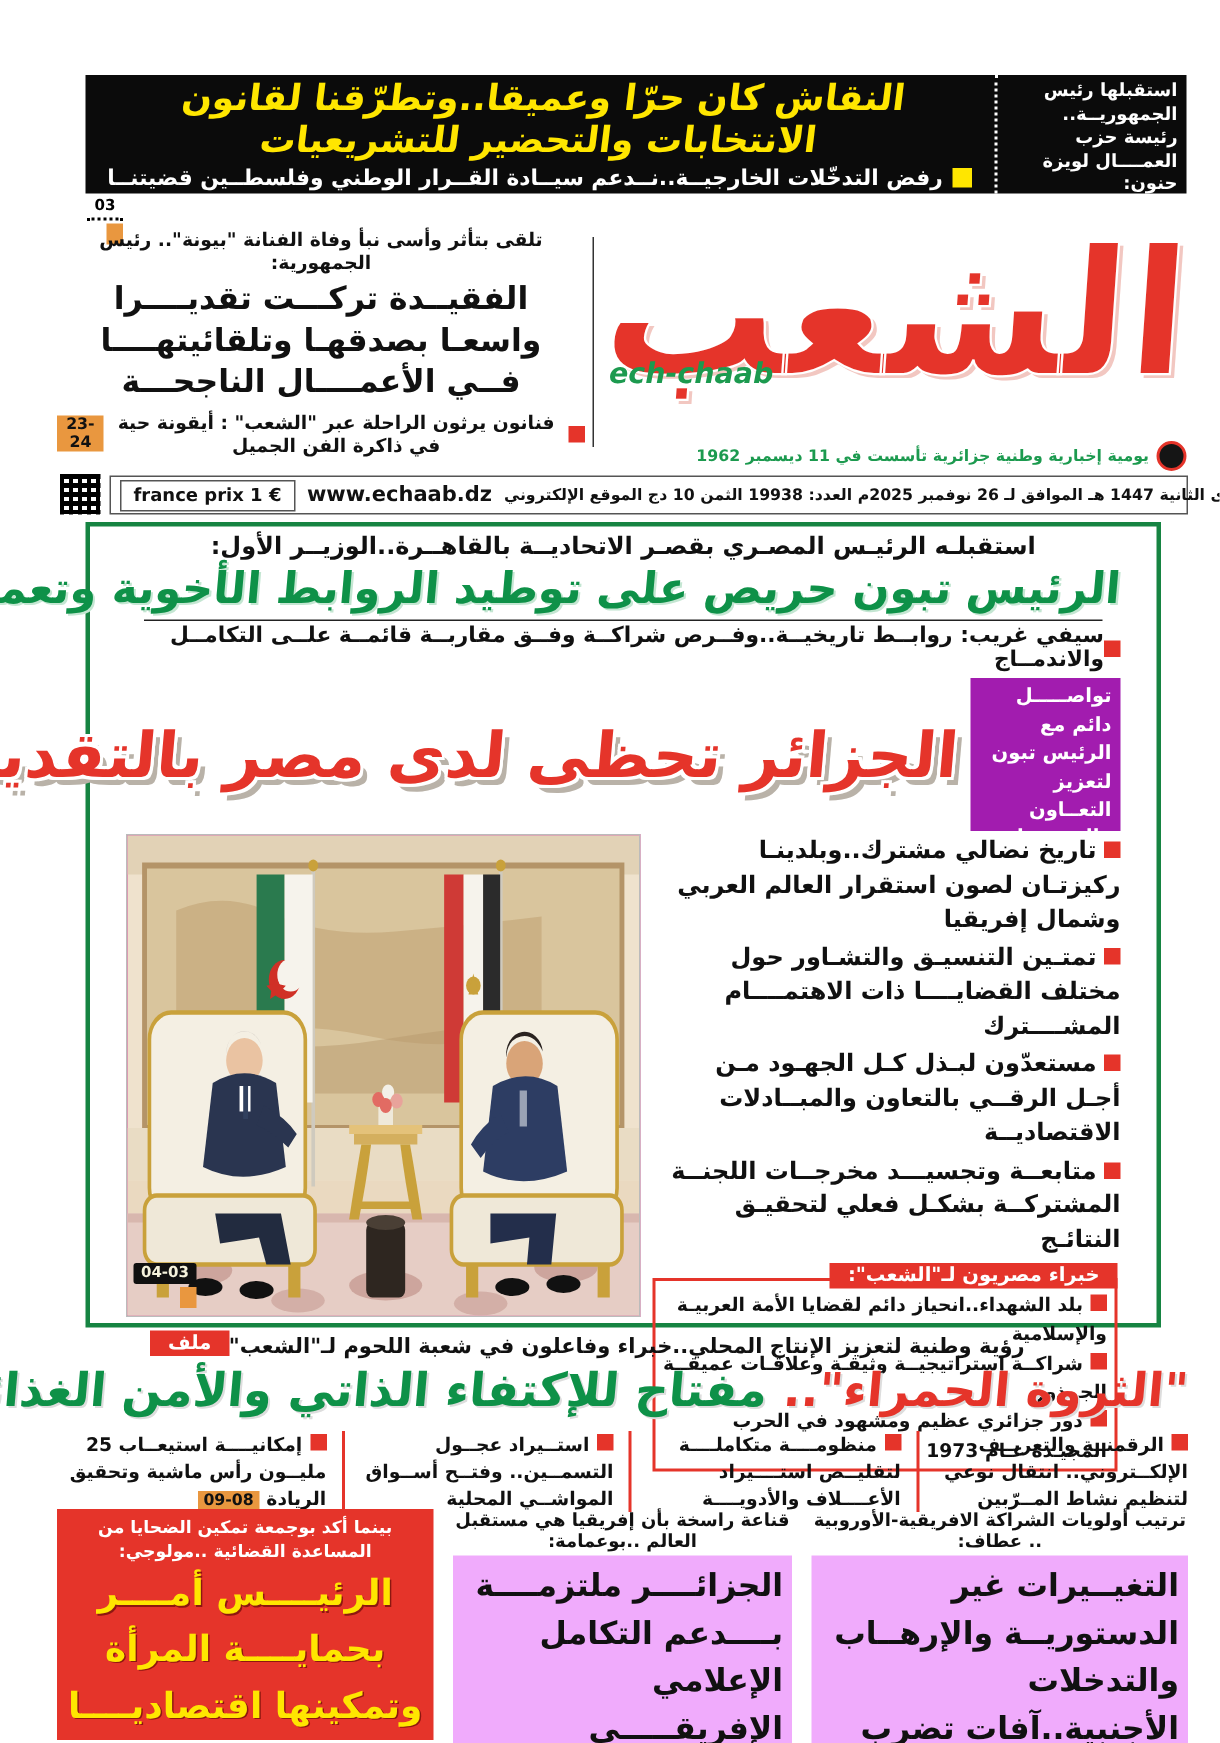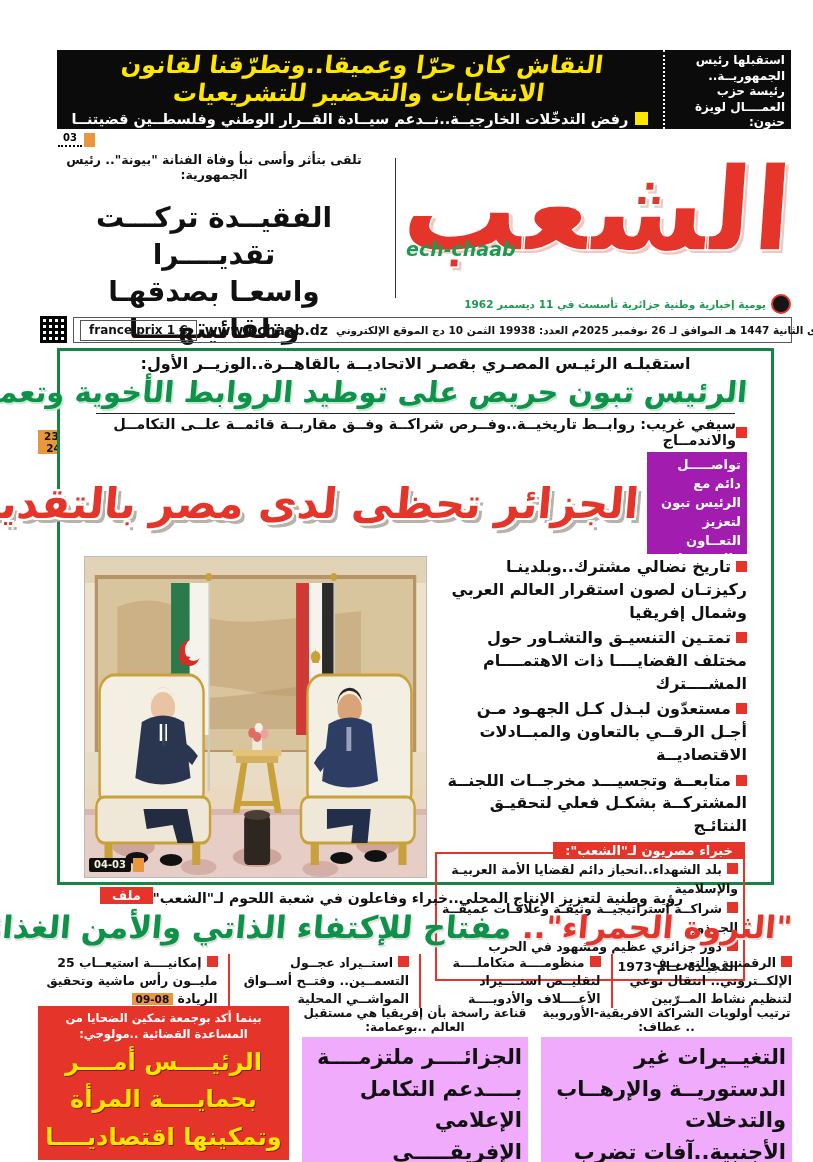--- a/index.html
+++ b/index.html
@@ -15,30 +15,30 @@
   .side-kicker{width:128px;box-sizing:border-box;padding:3px 6px 2px 4px;color:#fff;
     font-size:12px;font-weight:bold;text-align:right;line-height:1.3;direction:rtl;
     border-left:2px dotted #fff;}
   .banner-main{flex:1;display:flex;flex-direction:column;justify-content:center;align-items:center;padding:2px 6px;}
   .banner-headline{color:#ffe600;font-size:24px;font-weight:bold;text-align:center;line-height:1.15;
     transform:skewX(-7deg);max-width:575px;direction:rtl;}
   .banner-sub{color:#fff;font-size:14.5px;font-weight:bold;margin-top:3px;display:flex;align-items:center;gap:7px;direction:rtl;}
   .yellow-sq{width:13px;height:13px;background:#ffe600;flex:none;}
 
   
-  .page-ref{display:inline-flex;align-items:flex-end;gap:2px;direction:ltr;}
+  .page-ref{display:inline-flex;align-items:flex-end;gap:2px;direction:ltr;flex-direction:column;}
   .ref-num{background:#101010;color:#f5f2dc;font-size:10px;font-weight:bold;padding:0 5px;line-height:14px;border-radius:2px;}
   .ref-sq{width:11px;height:14px;background:#e9973f;flex:none;}
   .ref-light .ref-num{background:transparent;color:#000;border-bottom:2px dotted #000;border-radius:0;}
   .orange-ref{background:#e9973f;color:#111;font-size:10.5px;font-weight:bold;padding:0 4px;}
 
   
   #obituary{left:38px;top:152px;width:352px;text-align:center;}
   .obit-kicker{font-size:12.5px;font-weight:bold;direction:rtl;}
-  .obit-headline{font-size:28px;font-weight:bold;line-height:1.32;margin-top:18px;direction:rtl;}
+  .obit-headline{font-size:21px;font-weight:bold;line-height:1.32;margin-top:4px;direction:rtl;}
   .obit-sub{font-size:12.5px;font-weight:bold;margin-top:5px;direction:rtl;display:flex;align-items:center;justify-content:center;gap:5px;}
   .red-sq{width:11px;height:11px;background:#e5342a;flex:none;}
   .red-sq.inline{display:inline-block;margin-left:5px;vertical-align:0px;}
 
   #mast-divider{left:395px;top:158px;height:140px;border-left:1.5px solid #333;}
 
   
   #masthead{left:402px;top:146px;width:391px;height:170px;}
   .mast-title{font-size:116px;font-weight:bold;color:#e5342a;text-align:center;line-height:1.1;
     -webkit-text-stroke:1.5px #fff;text-shadow:3px 3px 0 #f2c7c1;transform:skewX(-4deg);direction:rtl;}

